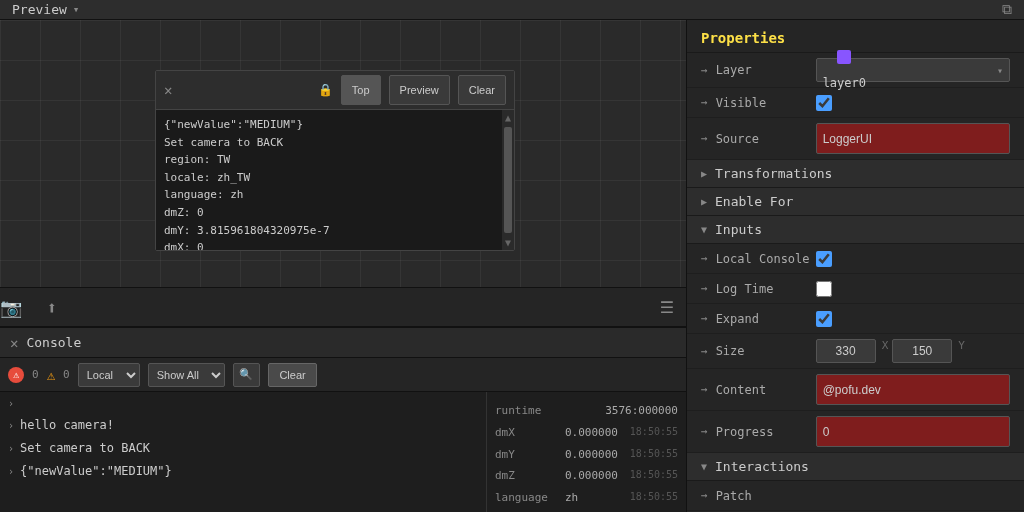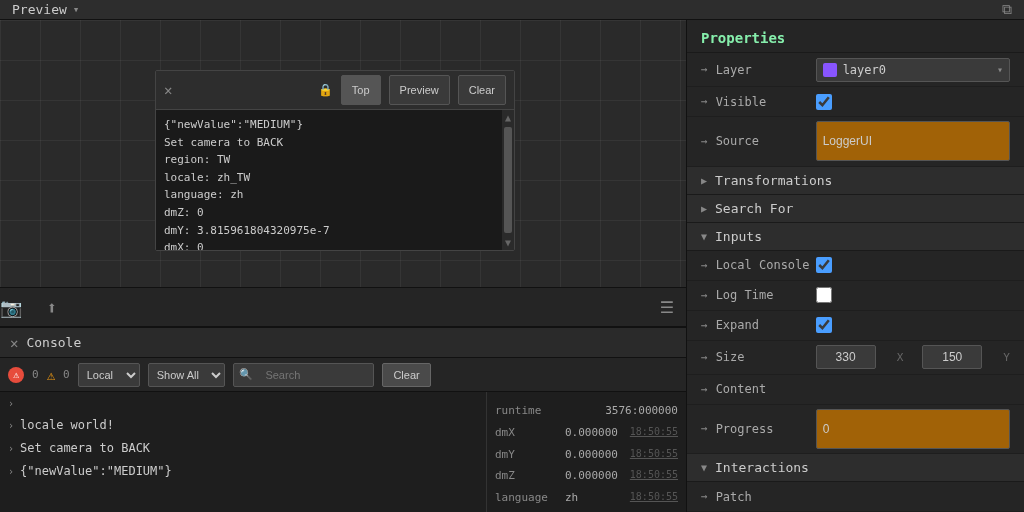--- a/index.html
+++ b/index.html
@@ -307,21 +307,21 @@
       background: #252525;
       border-left: 1px solid #111;
       display: flex;
       flex-direction: column;
       overflow-y: auto;
       flex-shrink: 0;
     }
     .right-panel-title {
       font-size: 14px;
       font-weight: 600;
-      color: #86efac;
+      color: #fde047;
       padding: 10px 14px 6px;
       border-bottom: 1px solid #1a1a1a;
     }
     .prop-row {
       display: flex;
       align-items: center;
       padding: 5px 14px;
       border-bottom: 1px solid #1e1e1e;
       min-height: 30px;
     }
@@ -332,27 +332,27 @@
       flex-shrink: 0;
     }
     .prop-label {
       font-size: 12px;
       color: #aaa;
       min-width: 100px;
       flex-shrink: 0;
     }
     .prop-input {
       flex: 1;
-      background: #a16207;
+      background: #7f1d1d;
       border: 1px solid #555;
       color: #ccc;
       font-size: 12px;
       padding: 2px 6px;
       border-radius: 2px;
-      height: 40px;
+      height: 31px;
     }
     .prop-input-sm {
       width: 60px;
       background: #3a3a3a;
       border: 1px solid #555;
       color: #ccc;
       font-size: 12px;
       padding: 2px 6px;
       border-radius: 2px;
       height: 24px;
@@ -377,21 +377,22 @@
       margin-right: 8px;
     }
     .section-header-label {
       font-size: 13px;
       font-weight: 500;
       color: #ccc;
     }
     .layer-badge {
       display: flex;
       align-items: center;
-      gap: 6px;
+      gap: 12px;
+      flex-direction: column;
     }
     .layer-color {
       width: 14px;
       height: 14px;
       background: #8855ff;
       border-radius: 2px;
     }
     .prop-dropdown {
       flex: 1;
       background: #3a3a3a;
@@ -405,22 +406,22 @@
       align-items: center;
       justify-content: space-between;
       cursor: pointer;
     }
     .prop-dropdown-arrow {
       font-size: 10px;
       color: #888;
     }
     .size-row {
       display: flex;
-      gap: 19px;
-      align-items: center;
+      gap: 4px;
+      align-items: flex-start;
     }
     .size-label {
       font-size: 11px;
       color: #666;
       margin-left: 2px;
     }
     .create-btn {
       flex: 1;
       background: #4a4a4a;
       border: 1px solid #666;
@@ -448,21 +449,20 @@
     }
     .right-data-val {
       color: #aaa;
     }
     .right-data-time {
       color: #555;
       font-size: 10px;
       text-align: right;
       flex: 1;
       padding-left: 4px;
-      text-decoration: underline;
     }
   </style>
 </head>
 <body>
 
 <div class="top-bar">
   <span class="top-bar-title">
     <span>Preview</span>
     <span class="top-bar-icon">▾</span>
   </span>
@@ -525,33 +525,32 @@
           <option>Local</option>
           <option>Global</option>
         </select>
         <select class="console-select">
           <option>Show All</option>
           <option>Errors</option>
           <option>Warnings</option>
         </select>
         <div style="display:flex;align-items:center;gap:4px;background:#3a3a3a;border:1px solid #555;border-radius:2px;height:24px;padding:0 6px;">
           <span style="color:#666;font-size:11px;">🔍</span>
-          <input class="search-input" style="background: transparent; border: none; outline: none; width: 110px;" placeholder="Search">
         </div>
         <button class="clear-btn">Clear</button>
       </div>
 
       <div class="console-body">
         <div class="console-left">
           <div class="console-row error">
             <span class="console-row-arrow">›</span>
           </div>
           <div class="console-row">
             <span class="console-row-arrow">›</span>
-            <span class="console-row-text">locale world!</span>
+            <span class="console-row-text">hello camera!</span>
           </div>
           <div class="console-row">
             <span class="console-row-arrow">›</span>
             <span class="console-row-text">Set camera to BACK</span>
           </div>
           <div class="console-row">
             <span class="console-row-arrow">›</span>
             <span class="console-row-text">{"newValue":"MEDIUM"}</span>
           </div>
         </div>
@@ -621,21 +620,21 @@
       <input type="text" class="prop-input" value="LoggerUI" style="">
     </div>
 
     <div class="section-header">
       <span class="section-header-arrow">▶</span>
       <span class="section-header-label">Transformations</span>
     </div>
 
     <div class="section-header">
       <span class="section-header-arrow">▶</span>
-      <span class="section-header-label">Search For</span>
+      <span class="section-header-label">Enable For</span>
     </div>
 
     <div class="section-header">
       <span class="section-header-arrow">▼</span>
       <span class="section-header-label">Inputs</span>
     </div>
 
     <div class="prop-row">
       <span class="prop-arrow">→</span>
       <span class="prop-label">Local Console</span>
@@ -661,20 +660,21 @@
         <input type="text" class="prop-input-sm" value="330" style="">
         <span class="size-label">X</span>
         <input type="text" class="prop-input-sm" value="150" style="">
         <span class="size-label">Y</span>
       </div>
     </div>
 
     <div class="prop-row">
       <span class="prop-arrow">→</span>
       <span class="prop-label">Content</span>
+      <input type="text" class="prop-input" value="@pofu.dev" style="">
     </div>
 
     <div class="prop-row">
       <span class="prop-arrow">→</span>
       <span class="prop-label">Progress</span>
       <input type="text" class="prop-input" value="0" style="">
     </div>
 
     <div class="section-header">
       <span class="section-header-arrow">▼</span>

